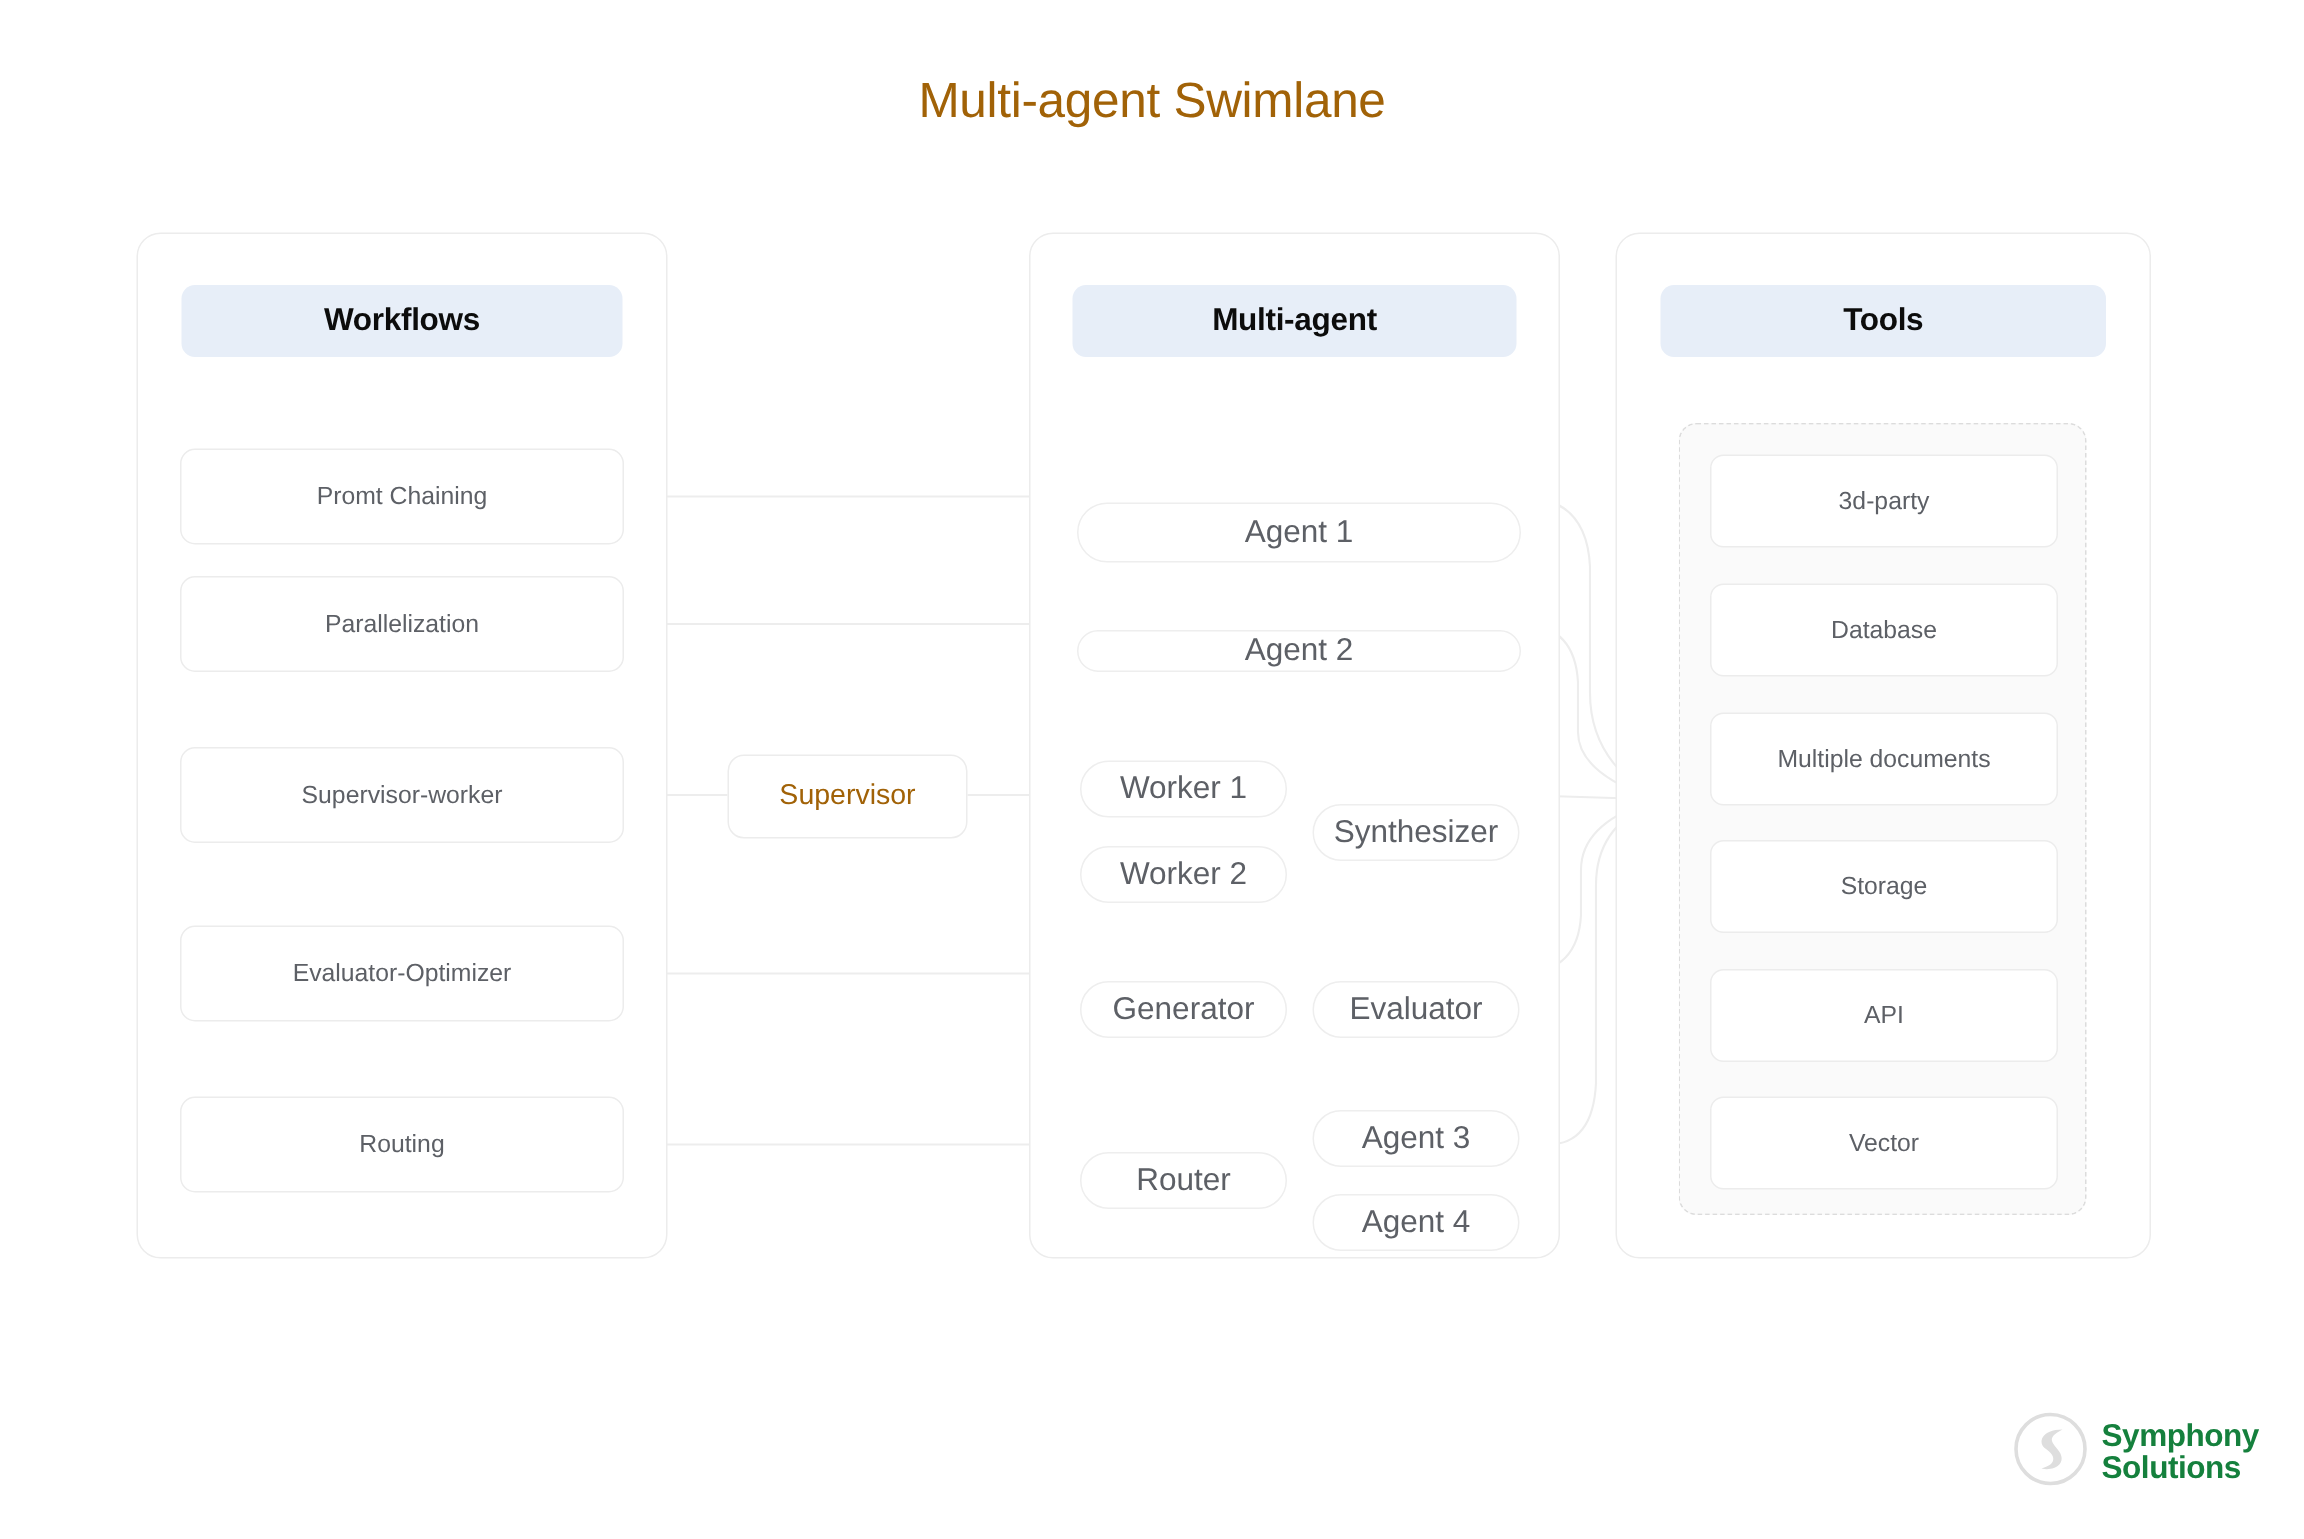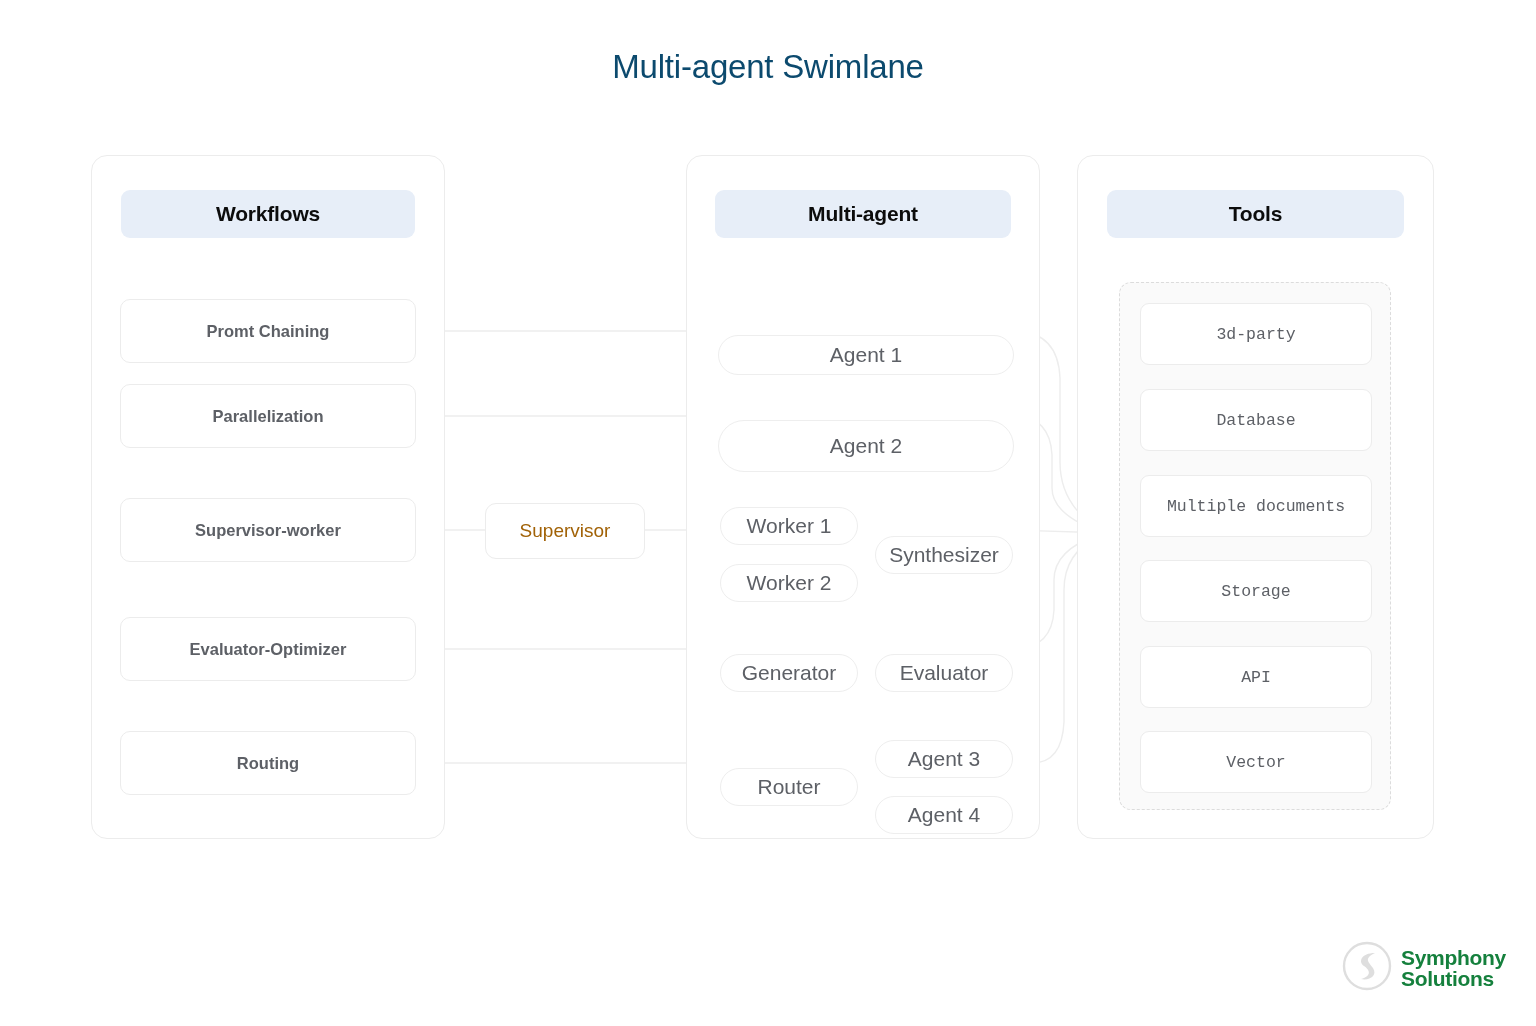--- a/index.html
+++ b/index.html
@@ -17,21 +17,21 @@
 
   
   #page-title {
     position: absolute;
     left: 0;
     top: 48px;
     width: 1536px;
     text-align: center;
     font-size: 33px;
     font-weight: 400;
-    color: #0c4a6e;
+    color: #a16207;
     letter-spacing: -0.2px;
   }
 
   
   .lane {
     position: absolute;
     box-sizing: border-box;
     border: 1.2px solid #ececec;
     border-radius: 16px;
     background: #ffffff;
@@ -66,21 +66,20 @@
     height: 64px;
     box-sizing: border-box;
     border: 1.2px solid #ececec;
     border-radius: 10px;
     background: #ffffff;
     display: flex;
     align-items: center;
     justify-content: center;
     font-size: 16.5px;
     color: #5d6066;
-    font-weight: bold;
   }
 
   
   .pill {
     position: absolute;
     box-sizing: border-box;
     border: 1.2px solid #eeeeee;
     border-radius: 999px;
     background: #ffffff;
     display: flex;
@@ -113,21 +112,20 @@
   #tools-group {
     position: absolute;
     left: 1119px;
     top: 282px;
     width: 272px;
     height: 528px;
     box-sizing: border-box;
     border: 1.4px dashed #dcdcdc;
     border-radius: 12px;
     background: #fafafa;
-    font-family: Liberation Mono, monospace;
   }
   .tool-box {
     position: absolute;
     left: 20px;
     width: 232px;
     height: 62px;
     box-sizing: border-box;
     border: 1.2px solid #ececec;
     border-radius: 9px;
     background: #ffffff;
@@ -260,21 +258,21 @@
 <div class="wf-box" style="top:498px">Supervisor-worker</div>
 <div class="wf-box" style="top:617px">Evaluator-Optimizer</div>
 <div class="wf-box" style="top:731px">Routing</div>
 
 <div id="node-supervisor">Supervisor</div>
 
 <div class="lane" id="lane-multiagent">
   <div class="lane-header">Multi-agent</div>
 </div>
 <div class="pill" style="left:718px;  top:311px; width:296px; height:40px">Agent 1</div>
-<div class="pill" style="left:718px;  top:396px; width:296px; height:52px">Agent 2</div>
+<div class="pill" style="left:718px;  top:396px; width:296px; height:28px">Agent 2</div>
 <div class="pill" style="left:720px;  top:483px; width:138px; height:38px">Worker 1</div>
 <div class="pill" style="left:720px;  top:540px; width:138px; height:38px">Worker 2</div>
 <div class="pill" style="left:875px;  top:512px; width:138px; height:38px">Synthesizer</div>
 <div class="pill" style="left:720px;  top:630px; width:138px; height:38px">Generator</div>
 <div class="pill" style="left:875px;  top:630px; width:138px; height:38px">Evaluator</div>
 <div class="pill" style="left:720px;  top:744px; width:138px; height:38px">Router</div>
 <div class="pill" style="left:875px;  top:716px; width:138px; height:38px">Agent 3</div>
 <div class="pill" style="left:875px;  top:772px; width:138px; height:38px">Agent 4</div>
 
 <div class="lane" id="lane-tools">

